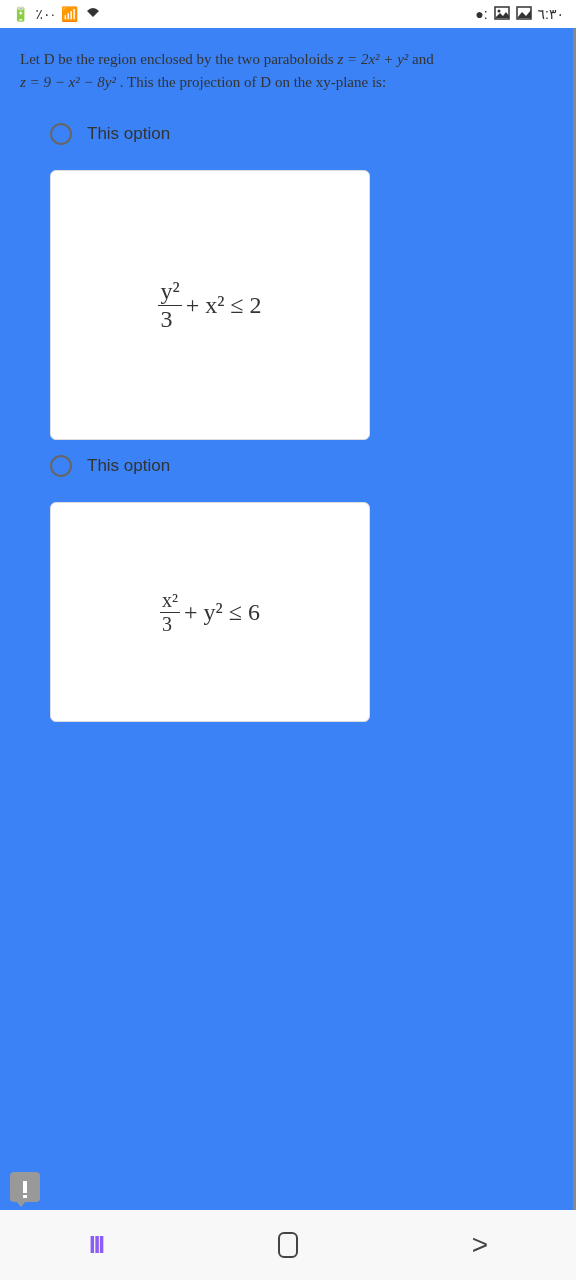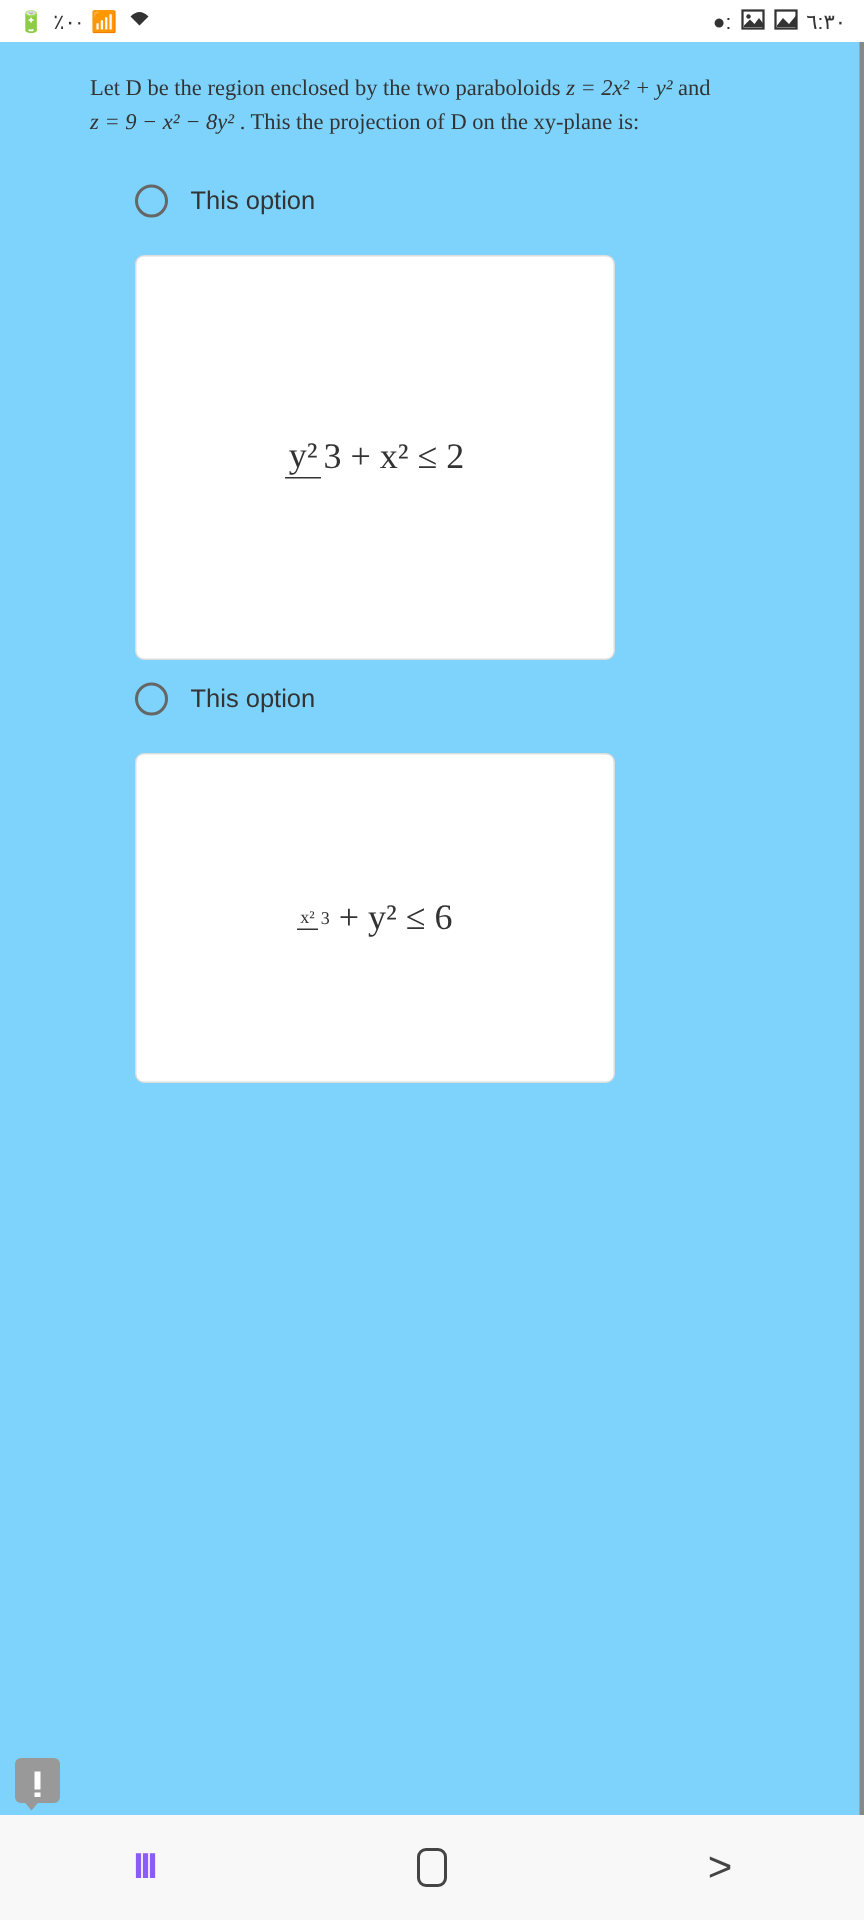--- a/index.html
+++ b/index.html
@@ -29,23 +29,23 @@
       display: flex;
       align-items: center;
       gap: 6px;
     }
     .status-right {
       display: flex;
       align-items: center;
       gap: 6px;
     }
     .content {
-      background: #7dd3fc;
+      background: #3b82f6;
       margin: 0;
-      padding: 20px 40px 20px 60px;
+      padding: 20px 40px 20px 20px;
       height: calc(100% - 28px - 70px);
       overflow: hidden;
       position: relative;
     }
     .question-text {
       font-family: 'Times New Roman', serif;
       font-size: 15px;
       color: #333;
       line-height: 1.5;
       margin-bottom: 30px;
@@ -97,27 +97,27 @@
     }
     .formula {
       font-family: 'Times New Roman', serif;
       font-size: 24px;
       color: #333;
       display: flex;
       align-items: center;
     }
     .fraction {
       display: inline-flex;
-      flex-direction: row;
-      align-items: center;
+      flex-direction: column;
+      align-items: flex-start;
       vertical-align: middle;
       margin-right: 4px;
     }
     .fraction-small {
-      font-size: 12px;
+      font-size: 20px;
     }
     .frac-top {
       border-bottom: 1.5px solid #333;
       padding: 0 2px;
     }
     .frac-bot {
       padding: 0 2px;
     }
     .chat-bubble {
       position: absolute;

